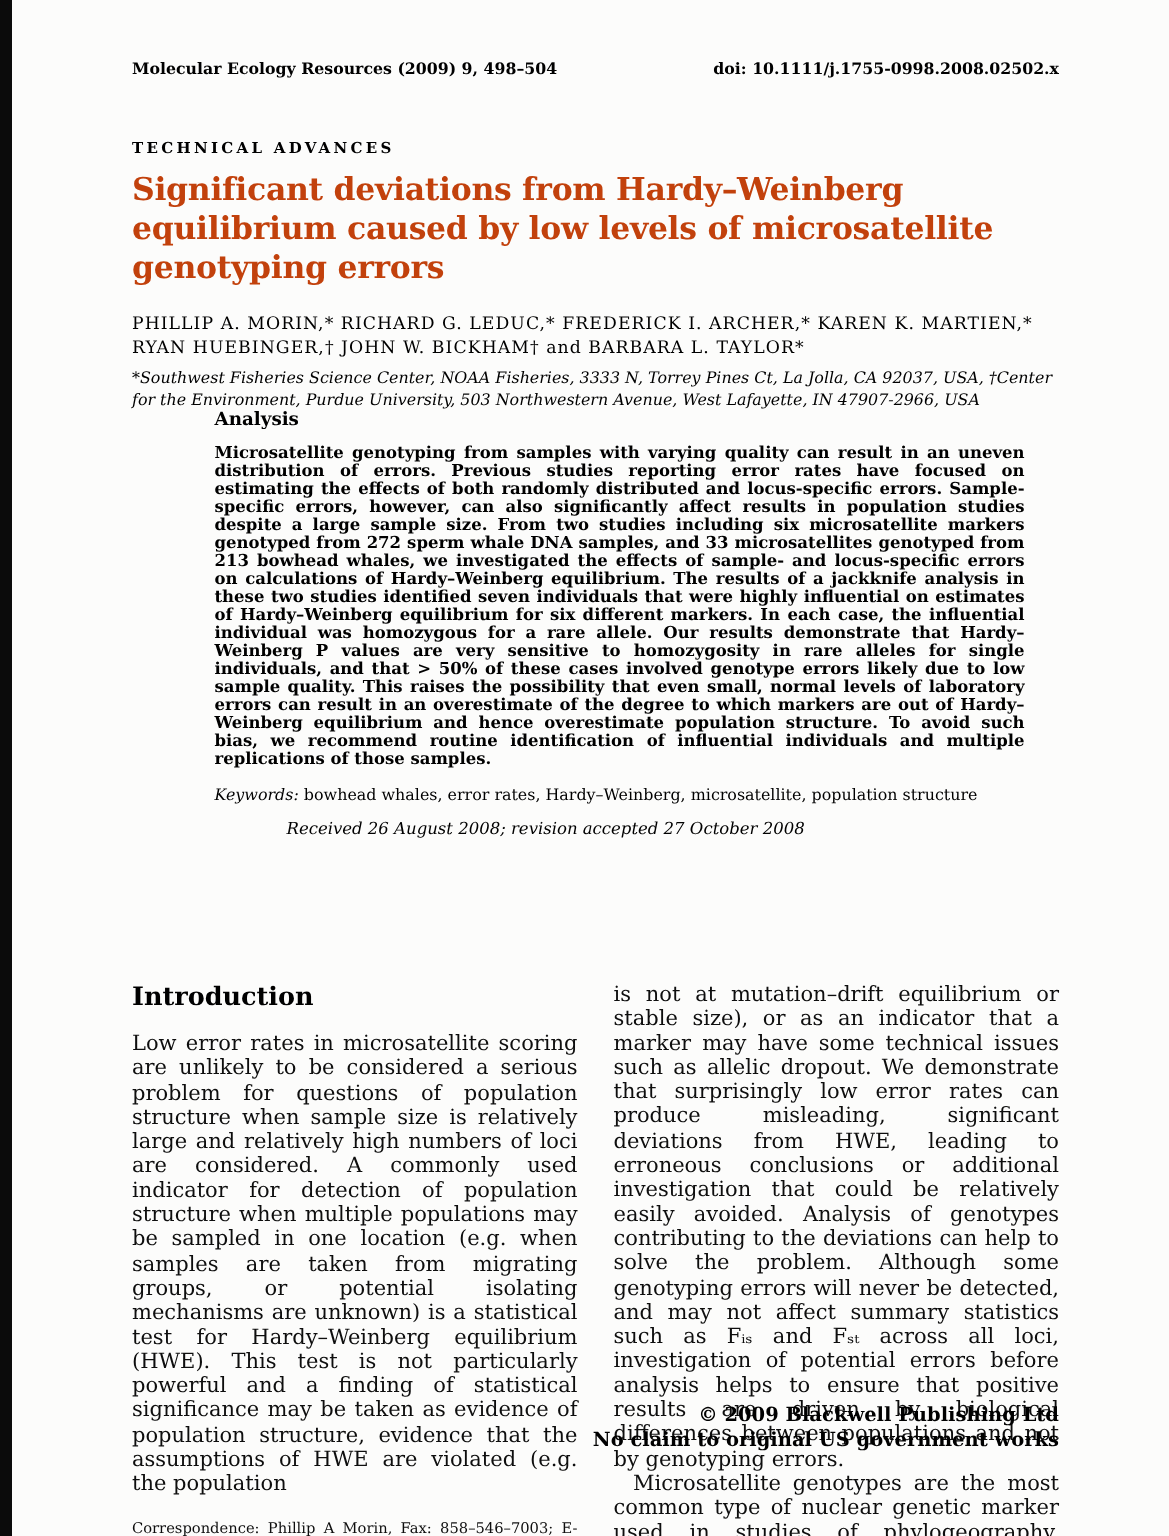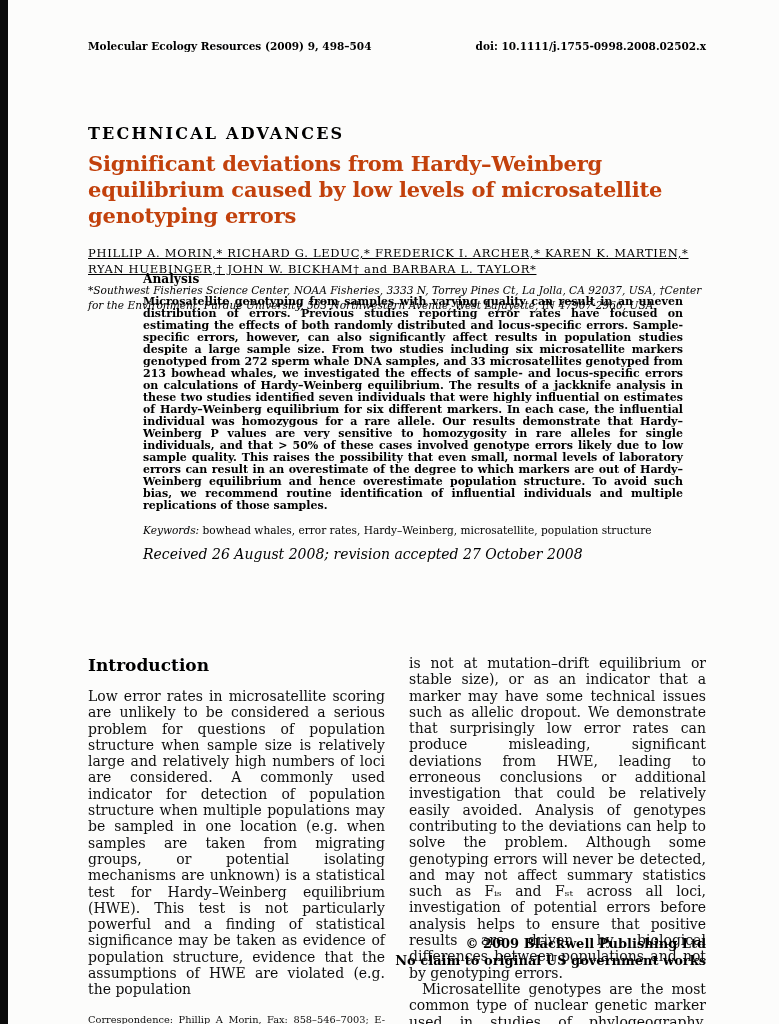--- a/index.html
+++ b/index.html
@@ -20,47 +20,47 @@
   
   .running-head {
     top:40px;
     display:flex; justify-content:space-between; align-items:baseline;
     font-size:10.5px; font-weight:600; color:#000;
   }
 
   
   .article-head { top:94px; }
   .kicker {
-    font-size:16px; font-weight:bold; letter-spacing:2.2px; color:#000;margin-top:30px;
+    font-size:10px; font-weight:bold; letter-spacing:2.2px; color:#000;
   }
   .paper-title {
     margin-top:8px;
     font-size:21px; font-weight:bold; line-height:26px;
     letter-spacing:-0.2px; color:#c2410c;
   }
   .authors {
     margin-top:17px;
     font-size:11.5px; letter-spacing:0.7px; line-height:15.5px;
-    font-weight:500; color:#000;text-decoration:underline;
+    font-weight:500; color:#000;
   }
   .affiliations {
     margin-top:6px;
     font-style:italic; font-size:10.6px; line-height:14.5px; color:#000;
   }
 
   
   .abstract-block { top:272px; padding-left:55px; width:595px; }
   .abstract-heading { font-size:12.2px; font-weight:bold; margin-bottom:10px; color:#000; }
   .abstract-text {
     font-size:11px; font-weight:bold; line-height:12px;
     text-align:justify; color:#000;
   }
   .keywords-line { margin-top:12px; font-size:10.6px; color:#000; }
   .keywords-label { font-style:italic; }
-  .received-line { margin-top:10px; font-style:italic; font-size:14px; color:#000; }
+  .received-line { margin-top:10px; font-style:italic; font-size:11px; color:#000;margin-left:48px; }
 
   
   .col { position:absolute; top:655px; width:297px; }
   .col-left  { left:88px; }
   .col-right { left:409px; }
   .intro-heading { font-size:17px; font-weight:bold; margin-bottom:13px; color:#000; }
   .body-par {
     font-size:14px; line-height:16.3px; text-align:justify; color:#0e0e0e;
   }
   .body-par.indent { text-indent:13px; }

